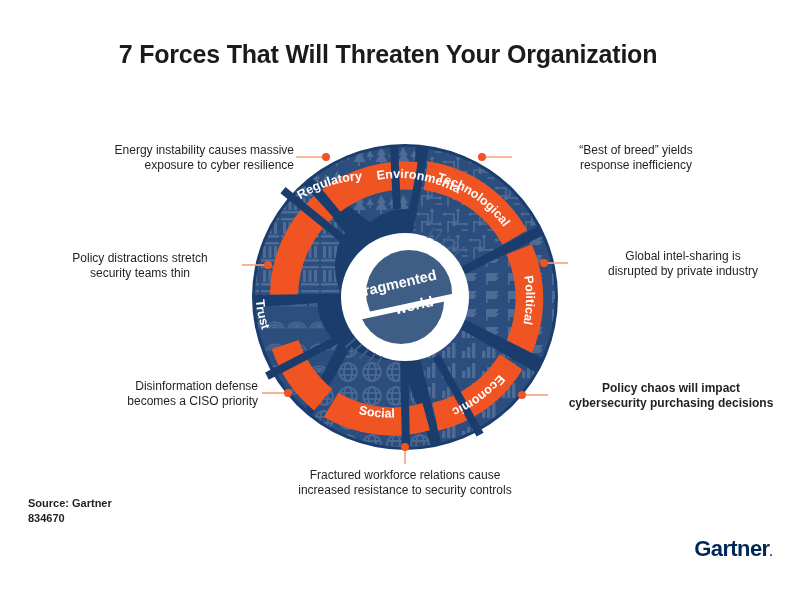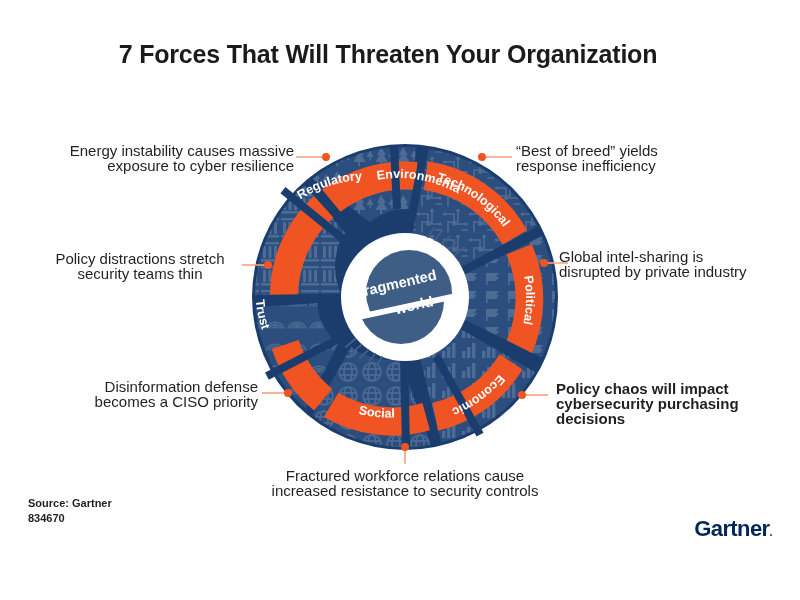--- a/index.html
+++ b/index.html
@@ -32,44 +32,44 @@
     position: absolute;
     left: 0;
     top: 0;
     width: 800px;
     height: 600px;
   }
   #wheel-svg { display: block; }
 
   .callout {
     position: absolute;
-    font-size: 15px;
+    font-size: 12px;
     line-height: 15px;
     color: #231f20;
     white-space: pre-line;
   }
-  .callout.right { text-align: left; }
+  .callout.right { text-align: center; }
   .callout.left  { text-align: right; }
   .callout.center{ text-align: center; }
 
   #source-note {
     position: absolute;
     left: 28px;
     top: 496px;
     font-size: 11px;
     line-height: 15px;
     color: #231f20;
     white-space: pre-line;
     font-weight: bold;
   }
 
   #gartner-logo {
     position: absolute;
     right: 28px;
-    top: 516px;
+    top: 536px;
     font-size: 22px;
     font-weight: bold;
     letter-spacing: -0.6px;
     color: #002856;
     font-family: "Liberation Sans", sans-serif;
   }
   #gartner-logo .reg {
     font-size: 11px;
     vertical-align: baseline;
     font-weight: bold;
@@ -328,21 +328,21 @@
 
 <div class="callout left" style="left:60px; top:143px; width:234px;">Energy instability causes massive
 exposure to cyber resilience</div>
 
 <div class="callout right" style="left:516px; top:143px; width:240px;">“Best of breed” yields
 response inefficiency</div>
 
 <div class="callout left" style="left:40px; top:251px; width:200px;text-align:center;">Policy distractions stretch
 security teams thin</div>
 
-<div class="callout right" style="left:559px; top:249px; width:210px;">Global intel-sharing is
+<div class="callout right" style="left:578px; top:249px; width:210px;">Global intel-sharing is
 disrupted by private industry</div>
 
 <div class="callout left" style="left:56px; top:379px; width:202px;">Disinformation defense
 becomes a CISO priority</div>
 
 <div class="callout right" style="left:556px; top:381px; width:230px;font-weight:bold;">Policy chaos will impact
 cybersecurity purchasing decisions</div>
 
 <div class="callout center" style="left:255px; top:468px; width:300px;">Fractured workforce relations cause
 increased resistance to security controls</div>

